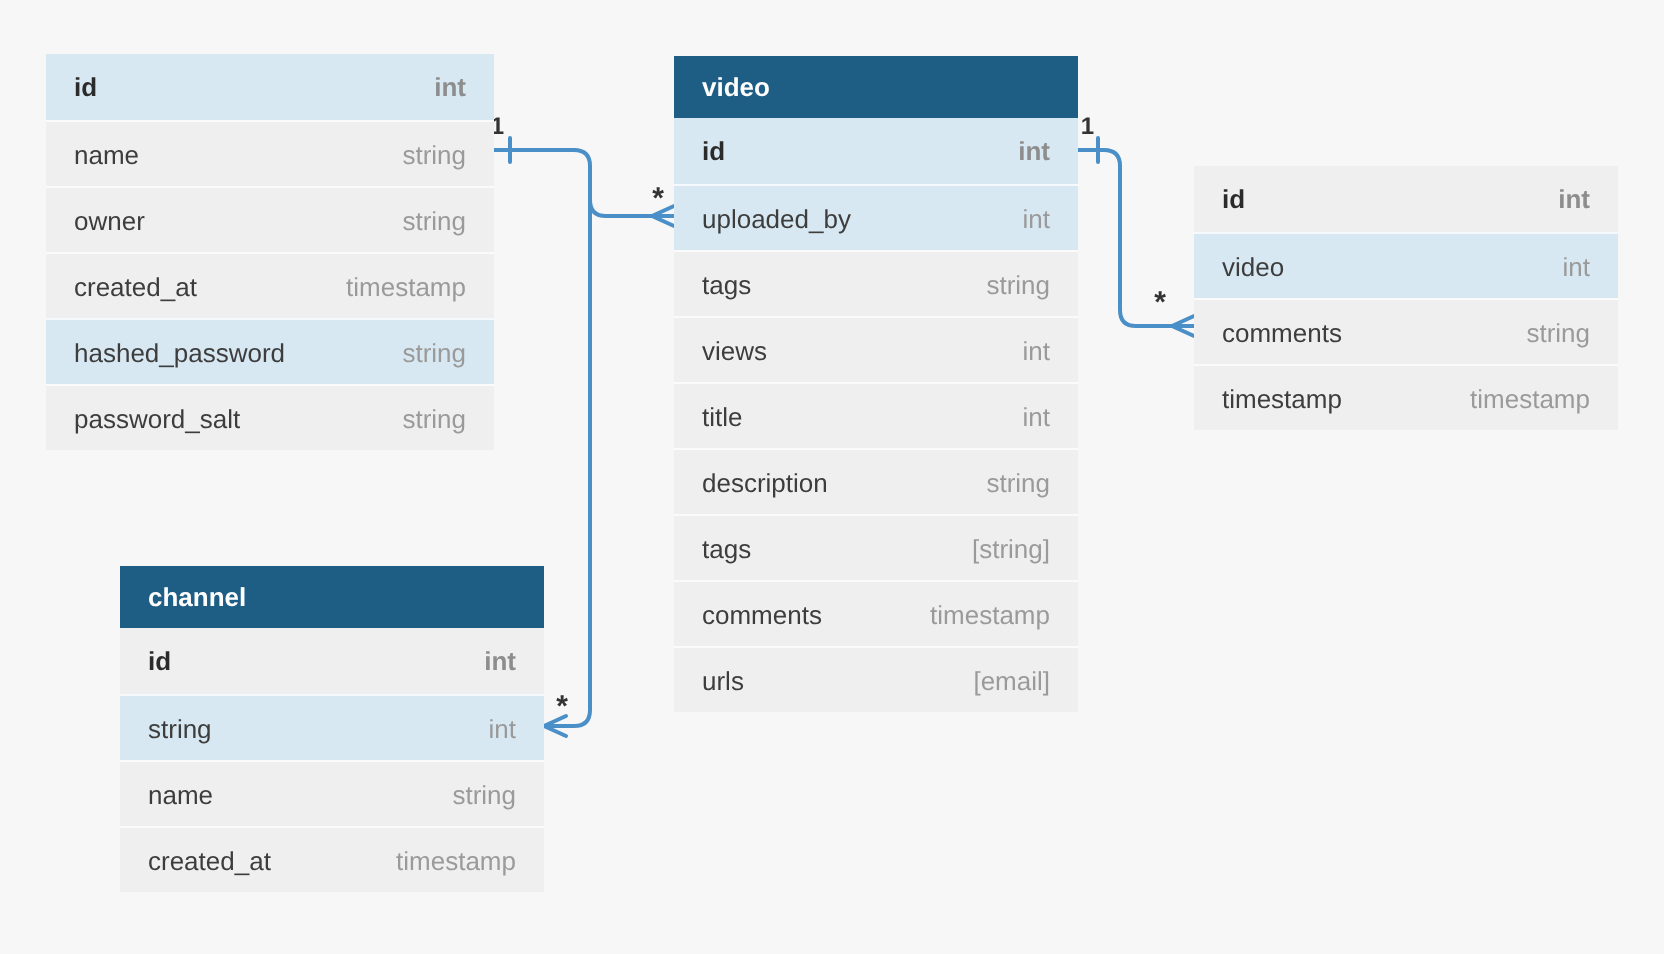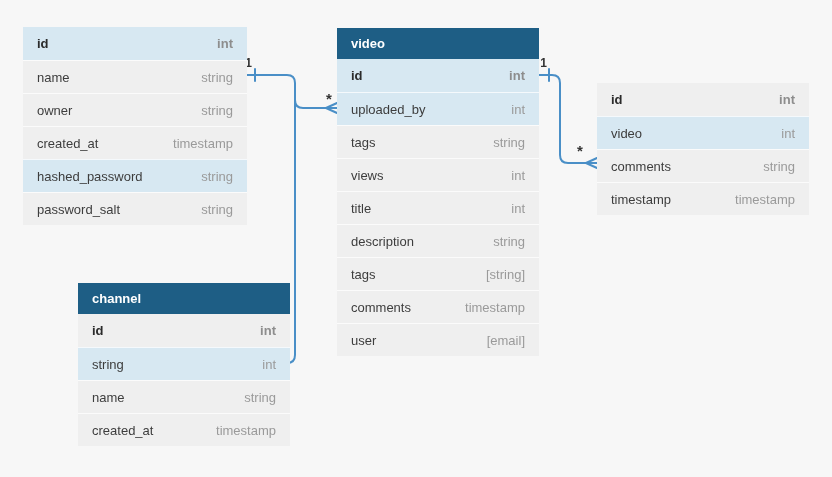--- a/index.html
+++ b/index.html
@@ -150,21 +150,21 @@
     </div>
     <div class="row">
       <span class="field">tags</span>
       <span class="type">[string]</span>
     </div>
     <div class="row">
       <span class="field">comments</span>
       <span class="type">timestamp</span>
     </div>
     <div class="row">
-      <span class="field">user</span>
+      <span class="field">urls</span>
       <span class="type">[email]</span>
     </div>
   </div>
 
   <div class="table" style="left:597px; top:83px; width:212px;">
     <div class="row key">
       <span class="field">id</span>
       <span class="type">int</span>
     </div>
     <div class="row hl">
@@ -174,21 +174,21 @@
     <div class="row">
       <span class="field">comments</span>
       <span class="type">string</span>
     </div>
     <div class="row">
       <span class="field">timestamp</span>
       <span class="type">timestamp</span>
     </div>
   </div>
 
-  <div class="table" style="left:78px; top:283px; width:212px;">
+  <div class="table" style="left:60px; top:283px; width:212px;">
     <div class="thead">channel</div>
     <div class="row key">
       <span class="field">id</span>
       <span class="type">int</span>
     </div>
     <div class="row hl">
       <span class="field">string</span>
       <span class="type">int</span>
     </div>
     <div class="row">

